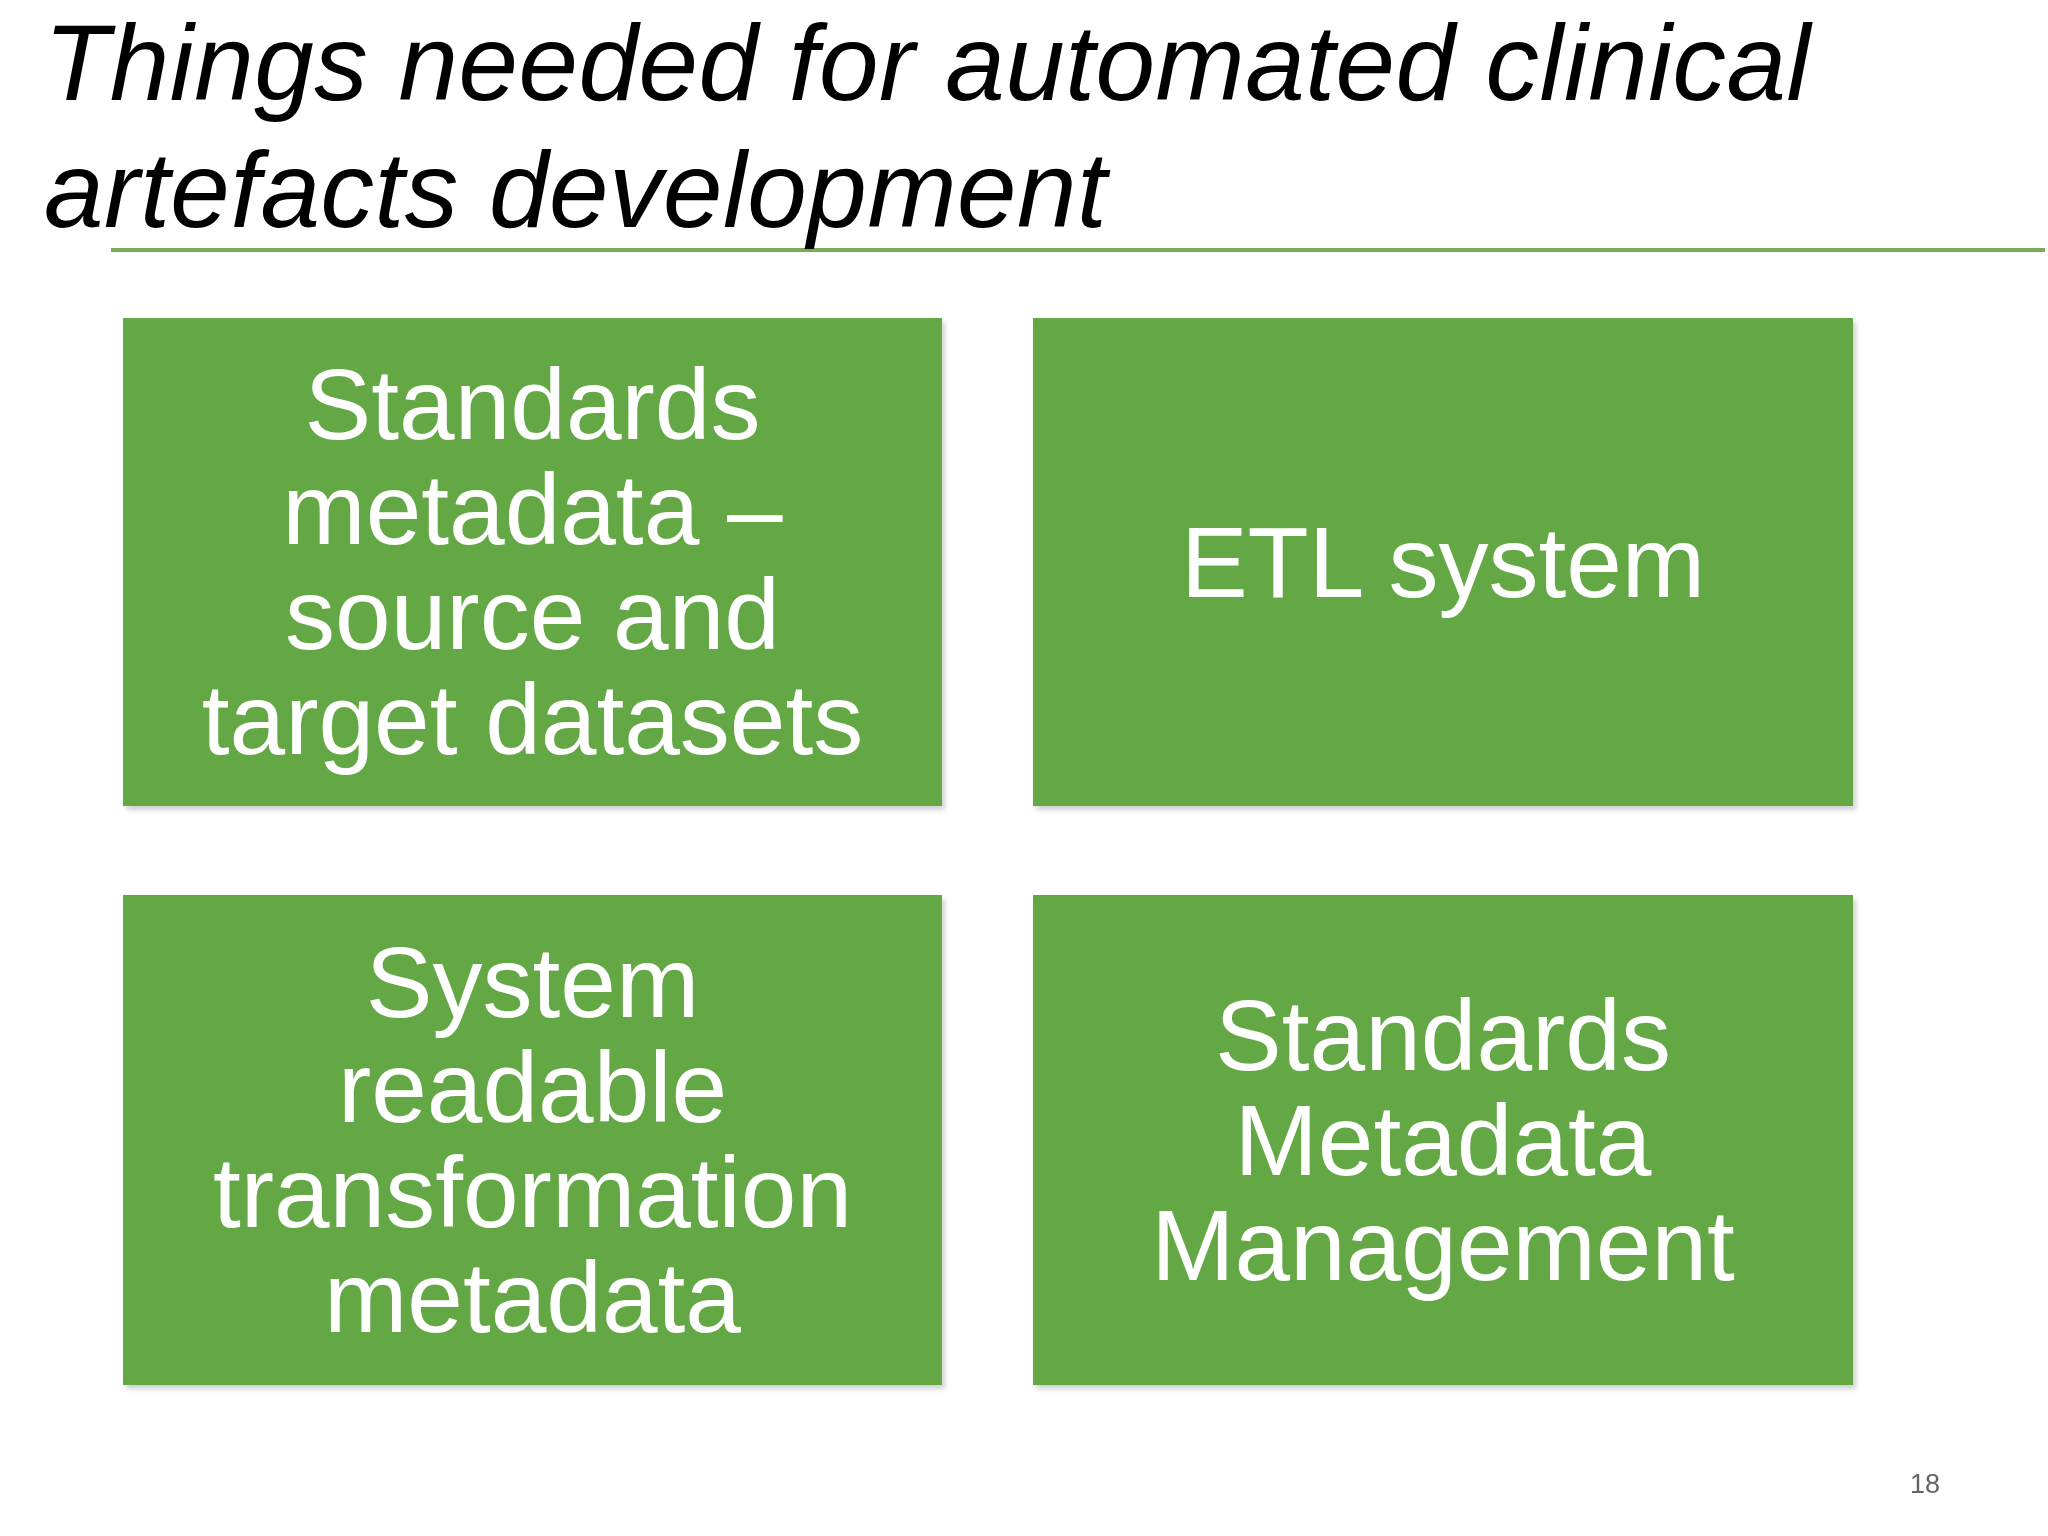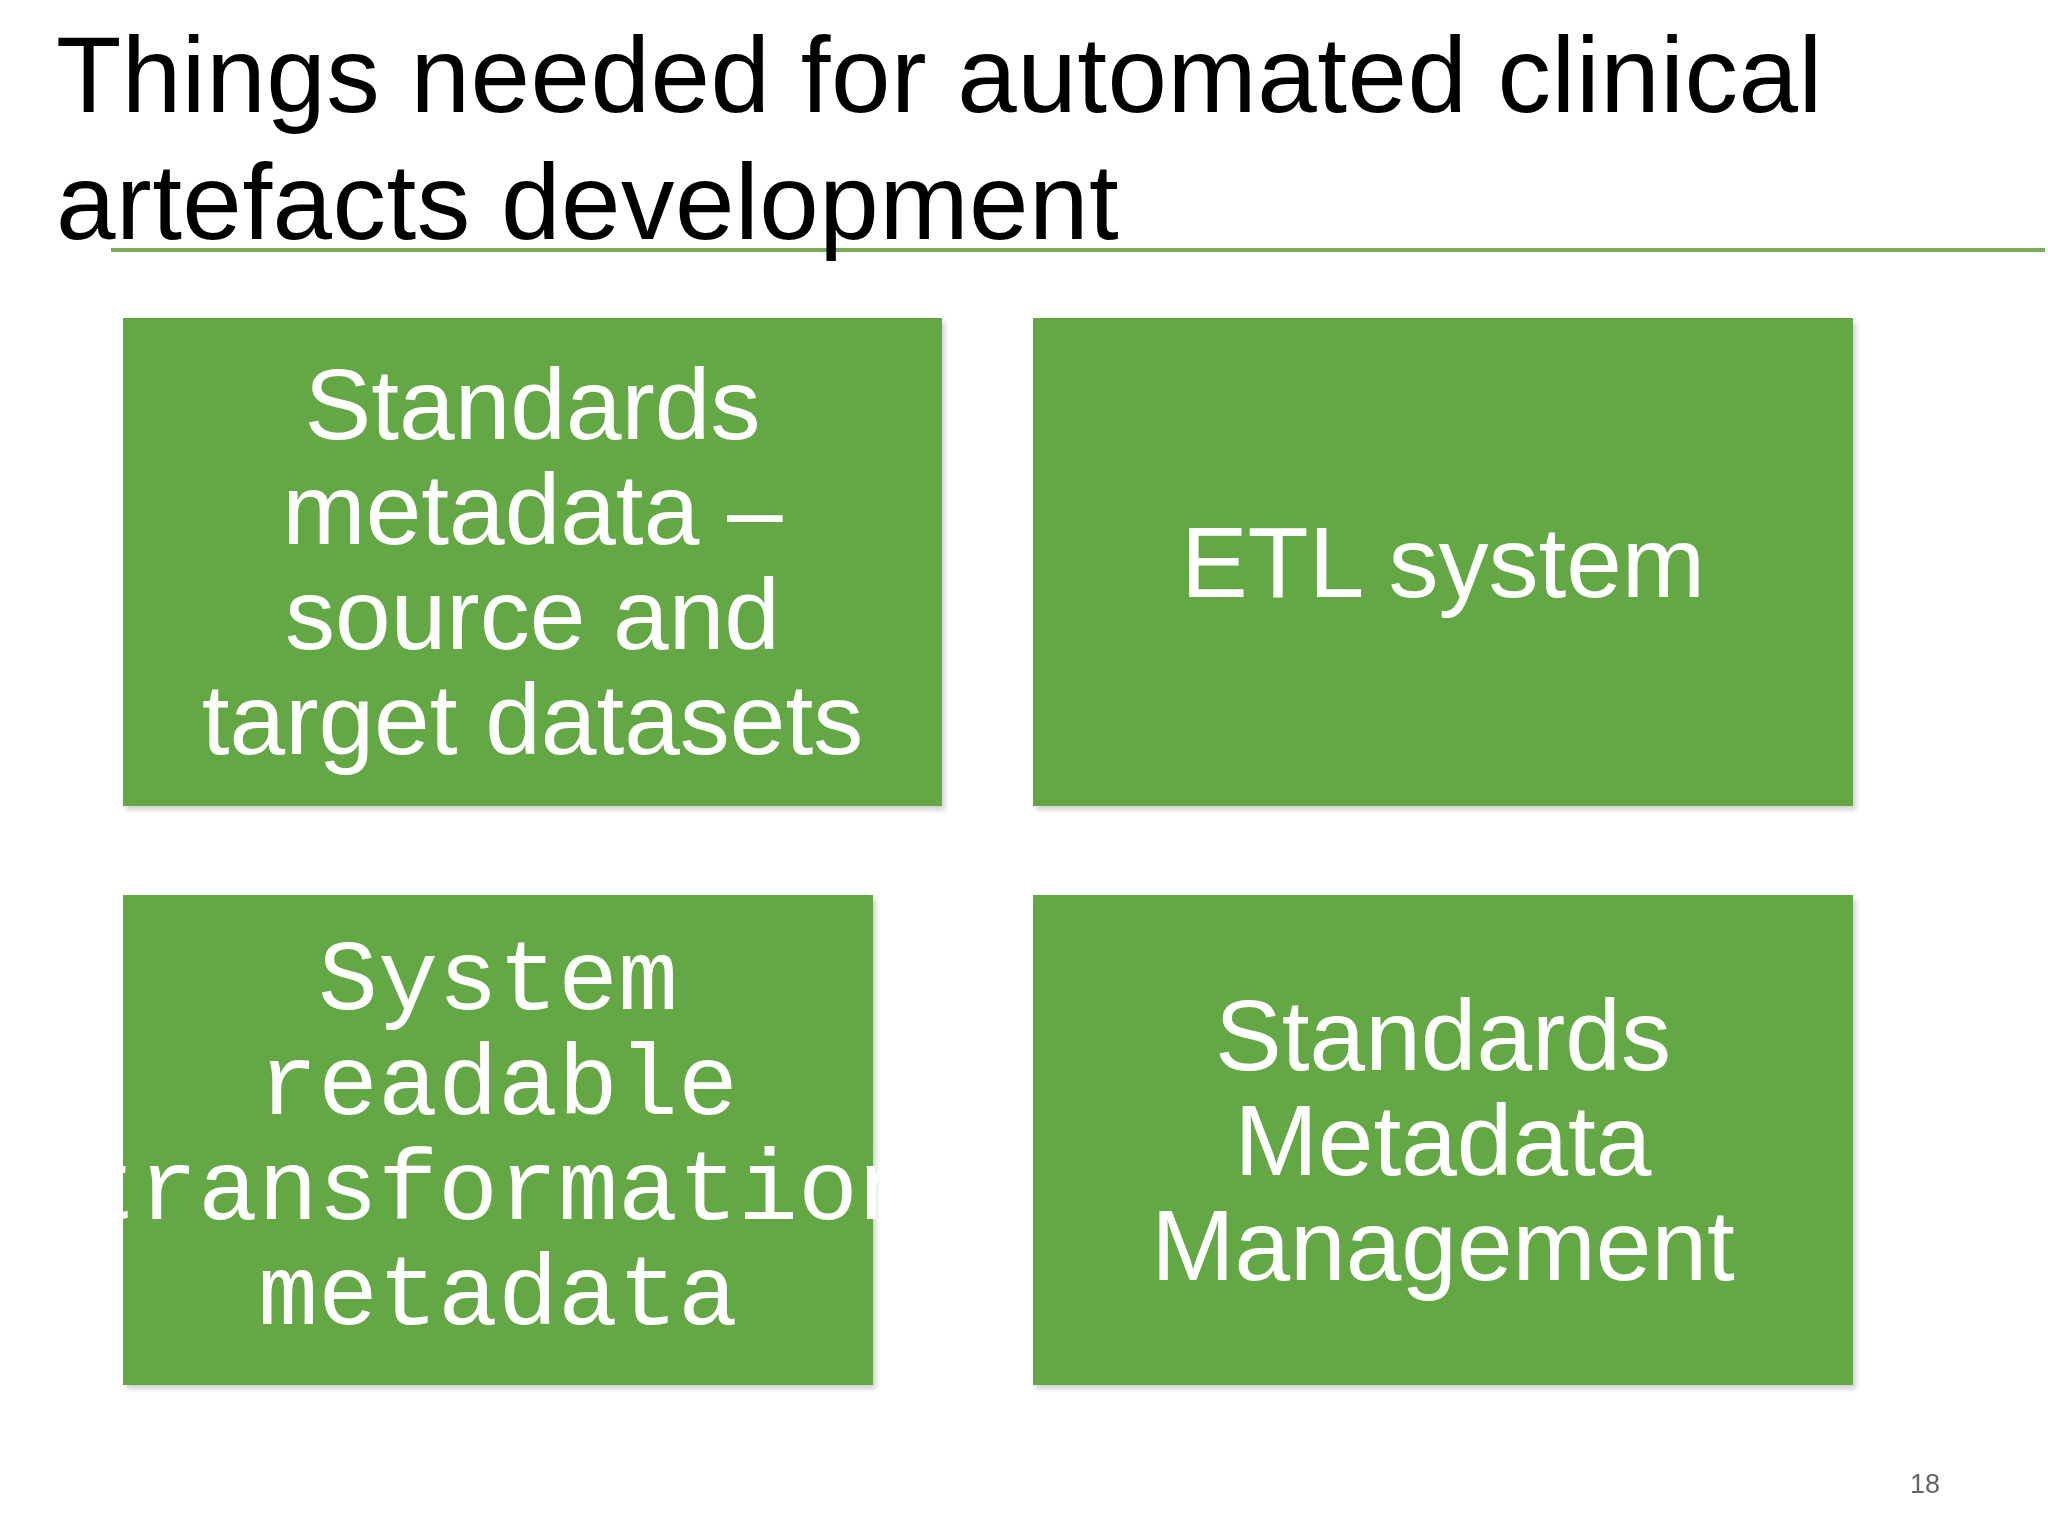--- a/index.html
+++ b/index.html
@@ -16,28 +16,29 @@
     width: 2048px;
     height: 1536px;
     background: #ffffff;
     overflow: hidden;
     font-family: "Liberation Sans", sans-serif;
   }
   .slide-title {
     position: absolute;
     left: 44px;
     top: 0px;
-    margin: 12px;
+    margin: 0;
     font-size: 107px;
     line-height: 127px;
     font-weight: 400;
     letter-spacing: 0.5px;
     color: var(--title-color, #000);
     white-space: pre-line;
     z-index: 2;
+    font-style: italic;
   }
   .title-underline {
     position: absolute;
     left: 111px;
     top: 248px;
     width: 1934px;
     height: 4px;
     background: var(--underline-green, #79AC57);
     z-index: 1;
   }
@@ -52,21 +53,21 @@
   }
   .green-box .box-text {
     color: var(--box-text-color, #fff);
     font-size: 100px;
     line-height: 105px;
     white-space: pre-line;
     padding: 0 50px;
   }
   .box-1 { left: 123px;  top: 318px; width: 819px; height: 488px; }
   .box-2 { left: 1033px; top: 318px; width: 820px; height: 488px; }
-  .box-3 { left: 123px;  top: 895px; width: 750px; height: 490px; font-family: Liberation Mono, monospace; }
+  .box-3 { left: 123px;  top: 895px; width: 819px; height: 490px; }
   .box-4 { left: 1033px; top: 895px; width: 820px; height: 490px; }
   .footer-copyright {
     position: absolute;
     left: 113px;
     top: 1468px;
     font-size: 27px;
     line-height: 32px;
     color: var(--footer-gray, #646464);
     white-space: pre;
   }

